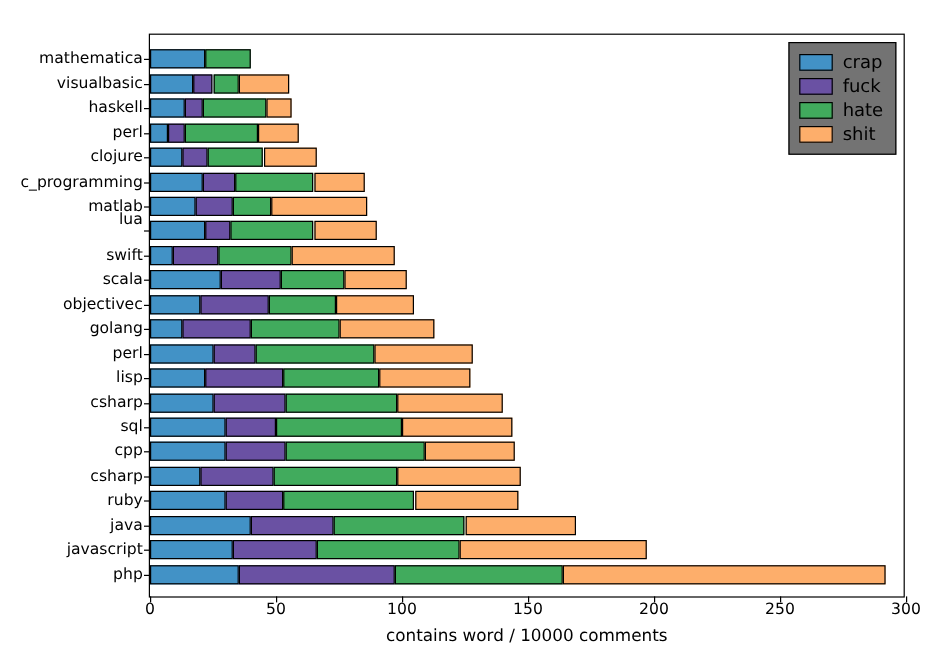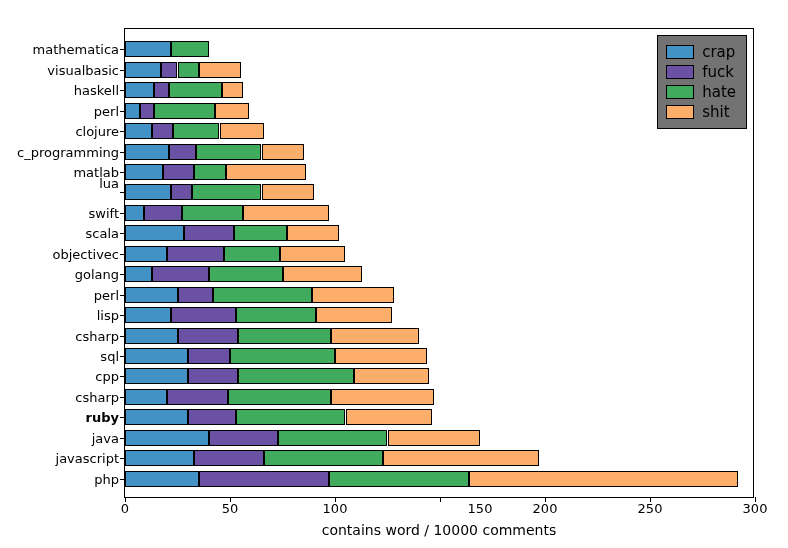--- a/index.html
+++ b/index.html
@@ -121,21 +121,21 @@
       <div class="bar-seg" style="left: 0px; width: 84px; top: 400.696px; background: rgb(66, 146, 198);"></div>
       <div class="bar-seg" style="left: 84px; width: 69.3px; top: 400.696px; background: rgb(106, 81, 163);"></div>
       <div class="bar-seg" style="left: 153.3px; width: 109.2px; top: 400.696px; background: rgb(65, 171, 93);"></div>
       <div class="bar-seg" style="left: 262.5px; width: 92.4px; top: 400.696px; background: rgb(253, 174, 107);"></div>
       <div class="ytick-label" style="top: 408.696px;">java</div>
       <div class="ytick-mark" style="top: 408.696px;"></div>
       <div class="bar-seg" style="left: 0px; width: 63px; top: 380.261px; background: rgb(66, 146, 198);"></div>
       <div class="bar-seg" style="left: 63px; width: 48.3px; top: 380.261px; background: rgb(106, 81, 163);"></div>
       <div class="bar-seg" style="left: 111.3px; width: 109.2px; top: 380.261px; background: rgb(65, 171, 93);"></div>
       <div class="bar-seg" style="left: 220.5px; width: 86.1px; top: 380.261px; background: rgb(253, 174, 107);"></div>
-      <div class="ytick-label" style="top: 388.261px; font-weight: bold;">ruby</div>
+      <div class="ytick-label" style="top: 388.261px;">ruby</div>
       <div class="ytick-mark" style="top: 388.261px;"></div>
       <div class="bar-seg" style="left: 0px; width: 42px; top: 359.826px; background: rgb(66, 146, 198);"></div>
       <div class="bar-seg" style="left: 42px; width: 60.9px; top: 359.826px; background: rgb(106, 81, 163);"></div>
       <div class="bar-seg" style="left: 102.9px; width: 102.9px; top: 359.826px; background: rgb(65, 171, 93);"></div>
       <div class="bar-seg" style="left: 205.8px; width: 102.9px; top: 359.826px; background: rgb(253, 174, 107);"></div>
       <div class="ytick-label" style="top: 367.826px;">csharp</div>
       <div class="ytick-mark" style="top: 367.826px;"></div>
       <div class="bar-seg" style="left: 0px; width: 63px; top: 339.391px; background: rgb(66, 146, 198);"></div>
       <div class="bar-seg" style="left: 63px; width: 50.4px; top: 339.391px; background: rgb(106, 81, 163);"></div>
       <div class="bar-seg" style="left: 113.4px; width: 115.5px; top: 339.391px; background: rgb(65, 171, 93);"></div>
@@ -236,21 +236,21 @@
       <div class="bar-seg" style="left: 46.2px; width: 37.8px; top: 12.4348px; background: rgb(65, 171, 93);"></div>
       <div class="ytick-label" style="top: 20.4348px;">mathematica</div>
       <div class="ytick-mark" style="top: 20.4348px;"></div>
       <div class="xtick-mark" style="left: 0px;"></div>
       <div class="xtick-label" style="left: 0px;">0</div>
       <div class="xtick-mark" style="left: 105px;"></div>
       <div class="xtick-label" style="left: 105px;">50</div>
       <div class="xtick-mark" style="left: 210px;"></div>
       <div class="xtick-label" style="left: 210px;">100</div>
       <div class="xtick-mark" style="left: 315px;"></div>
-      <div class="xtick-label" style="left: 315px; margin-left: 40px;">150</div>
+      <div class="xtick-label" style="left: 315px;">150</div>
       <div class="xtick-mark" style="left: 420px;"></div>
       <div class="xtick-label" style="left: 420px;">200</div>
       <div class="xtick-mark" style="left: 525px;"></div>
       <div class="xtick-label" style="left: 525px;">250</div>
       <div class="xtick-mark" style="left: 630px;"></div>
       <div class="xtick-label" style="left: 630px;">300</div>
     </div>
   <div id="xlabel" class="xlabel" style="left: 439px; top: 522px;">contains word / 10000 comments</div>
 </div>
 

